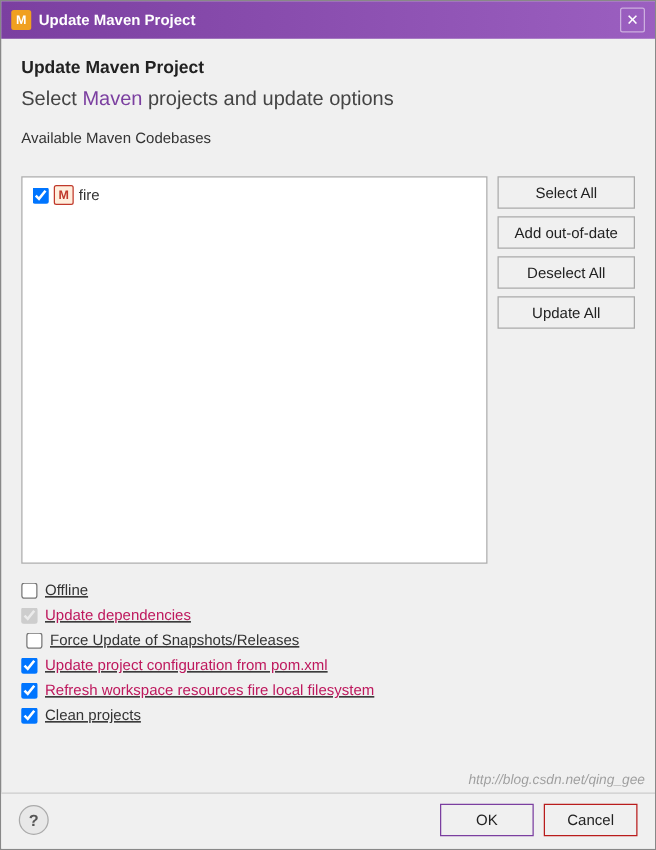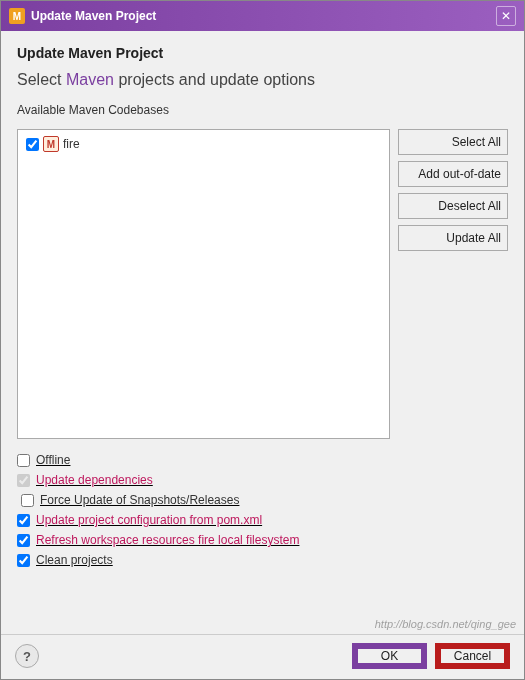--- a/index.html
+++ b/index.html
@@ -86,21 +86,21 @@
       color: #444;
       margin-bottom: 6px;
     }
     .dialog-subtitle span.maven {
       color: #7b3fa0;
     }
 
     .section-label {
       font-size: 12px;
       color: #333;
-      margin-bottom: 4px;
+      margin-bottom: 16px;
     }
 
     .codebases-area {
       display: flex;
       gap: 8px;
       flex: 1;
       max-height: 310px;
     }
     .codebases-list {
       flex: 1;
@@ -145,21 +145,21 @@
       width: 110px;
       flex-shrink: 0;
     }
     .action-btn {
       width: 110px;
       height: 26px;
       background: #f0f0f0;
       border: 1px solid #aaa;
       font-size: 12px;
       cursor: pointer;
-      text-align: right;
+      text-align: center;
       padding: 0 6px;
       color: #222;
     }
 
     .options-section {
       display: flex;
       flex-direction: column;
       gap: 6px;
       margin-top: 6px;
       text-decoration: underline;
@@ -207,21 +207,21 @@
     }
     .footer-right {
       display: flex;
       gap: 8px;
     }
     .footer-btn {
       width: 75px;
       height: 26px;
       font-size: 12px;
       cursor: pointer;
-      border: 6px solid #b91c1c;
+      border: 1px solid #b91c1c;
       background: #f0f0f0;
       color: #222;
     }
     .footer-btn.ok {
       border-color: #7b3fa0;
     }
 
     .watermark {
       font-size: 11px;
       color: rgba(0,0,0,0.35);

